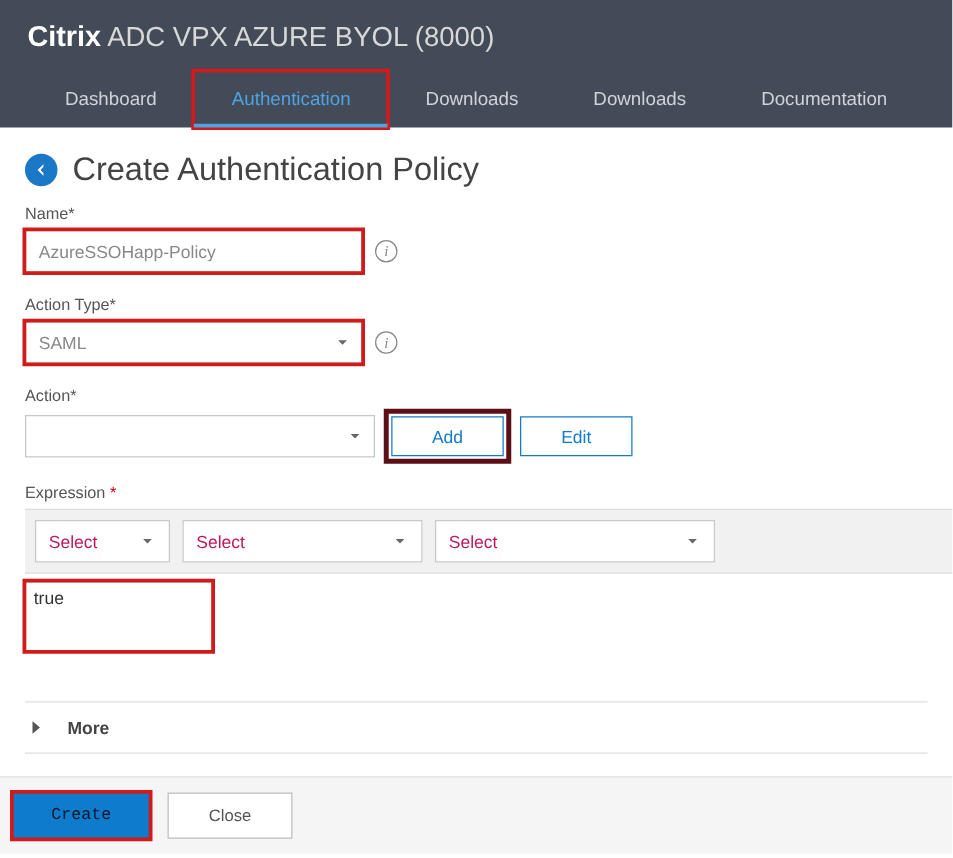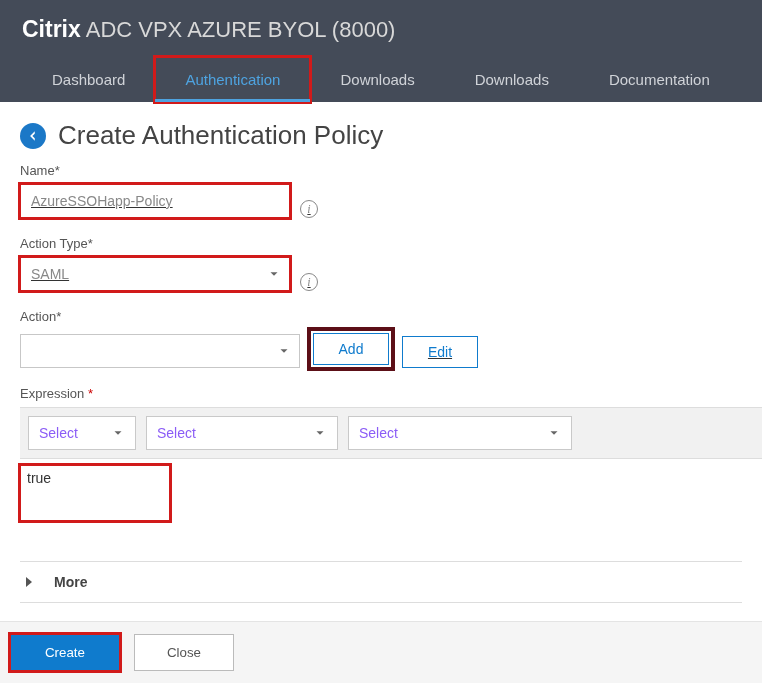--- a/index.html
+++ b/index.html
@@ -13,35 +13,35 @@
     .nav-item.active::after { content: ""; position: absolute; left: 0; right: 0; bottom: 0; height: 3px; background: #4ea3e0; }
     .hl-red { outline: 3px solid #d11a1a; outline-offset: -1px; }
     .page { padding: 18px 20px; }
     .title-row { display: flex; align-items: center; gap: 12px; margin-bottom: 12px; }
     .back-circle { width: 26px; height: 26px; border-radius: 50%; background: #1b78c7; display: inline-flex; align-items: center; justify-content: center; cursor: pointer; }
     .back-circle svg { width: 14px; height: 14px; fill: #fff; }
     .page-title { font-size: 26px; font-weight: 400; color: #444; }
     .field-group { margin-bottom: 18px; }
     .field-label { font-size: 13px; color: #555; margin-bottom: 6px; display: block; }
     .req { color: #c00; }
-    .row-inline { display: flex; align-items: flex-end; gap: 10px; text-decoration: underline; }
+    .row-inline { display: flex; align-items: center; gap: 10px; }
     .text-input, .select-box { border: 1px solid #c7c7c7; background: #fff; color: #888; font-size: 14px; padding: 8px 10px; height: 34px; }
     .w270 { width: 270px; }
     .w280 { width: 280px; }
     .select-box { position: relative; display: inline-flex; align-items: center; justify-content: space-between; padding-right: 8px; cursor: pointer; }
     .chev { display: inline-flex; }
     .chev svg { width: 14px; height: 14px; fill: #666; }
     .info-icon { display: inline-flex; width: 18px; height: 18px; border: 1.5px solid #888; border-radius: 50%; color: #888; align-items: center; justify-content: center; font-family: Georgia, serif; font-style: italic; font-size: 12px; cursor: default; }
-    .btn { border: 1px solid #0f7bcd; background: #fff; color: #0f7bcd; padding: 7px 0; width: 76px; text-align: center; cursor: pointer; font-size: 14px; }
-    .btn-primary { background: #0f7bcd; color: #ffffff; border: 1px solid #0f7bcd; width: 110px; padding: 10px 0; }
+    .btn { border: 1px solid #0f7bcd; background: #fff; color: #0f7bcd; padding: 7px 0; width: 90px; text-align: center; cursor: pointer; font-size: 14px; }
+    .btn-primary { background: #0f7bcd; color: #0f172a; border: 1px solid #0f7bcd; width: 110px; padding: 10px 0; font-family: Liberation Mono, monospace; }
     .btn-secondary { background: #fff; color: #555; border: 1px solid #bbb; width: 100px; padding: 10px 18px; }
     .dark-red-hl { outline: 4px solid #5c0f17; outline-offset: -1px; padding: 3px; display: inline-block; }
     .expr-section { margin-top: 6px; }
     .expr-bar { background: #f1f1f1; border-top: 1px solid #ddd; border-bottom: 1px solid #ddd; padding: 8px 0 8px 8px; display: flex; gap: 10px; }
-    .expr-select { border: 1px solid #c9c9c9; background: #fff; color: #8b5cf6; font-size: 14px; height: 34px; display: inline-flex; align-items: center; justify-content: space-between; padding: 0 10px; cursor: pointer; }
+    .expr-select { border: 1px solid #c9c9c9; background: #fff; color: #be185d; font-size: 14px; height: 34px; display: inline-flex; align-items: center; justify-content: space-between; padding: 0 10px; cursor: pointer; }
     .ws1 { width: 108px; }
     .ws2 { width: 192px; }
     .ws3 { width: 224px; }
     .expr-val { border: 1px solid #c7c7c7; width: 150px; height: 56px; padding: 4px 6px; font-size: 14px; color: #333; margin-top: 6px; display:block; resize:none; font-family:inherit; }
     .more-bar { border-top: 1px solid #ddd; border-bottom: 1px solid #ddd; background:#fff; padding: 12px 6px; display: flex; align-items: center; gap: 22px; cursor: pointer; color:#444; font-weight:600; margin-top: 40px; }
     .tri { width: 0; height: 0; border-top: 5px solid transparent; border-bottom: 5px solid transparent; border-left: 6px solid #555; }
     .footer { background: #f5f5f5; border-top: 1px solid #e4e4e4; padding: 12px 10px; display: flex; gap: 14px; margin-top: 0; }
     .expr-wrap { margin-left: -20px; margin-right: -20px; padding-left: 20px; }
   </style>
 </head>

